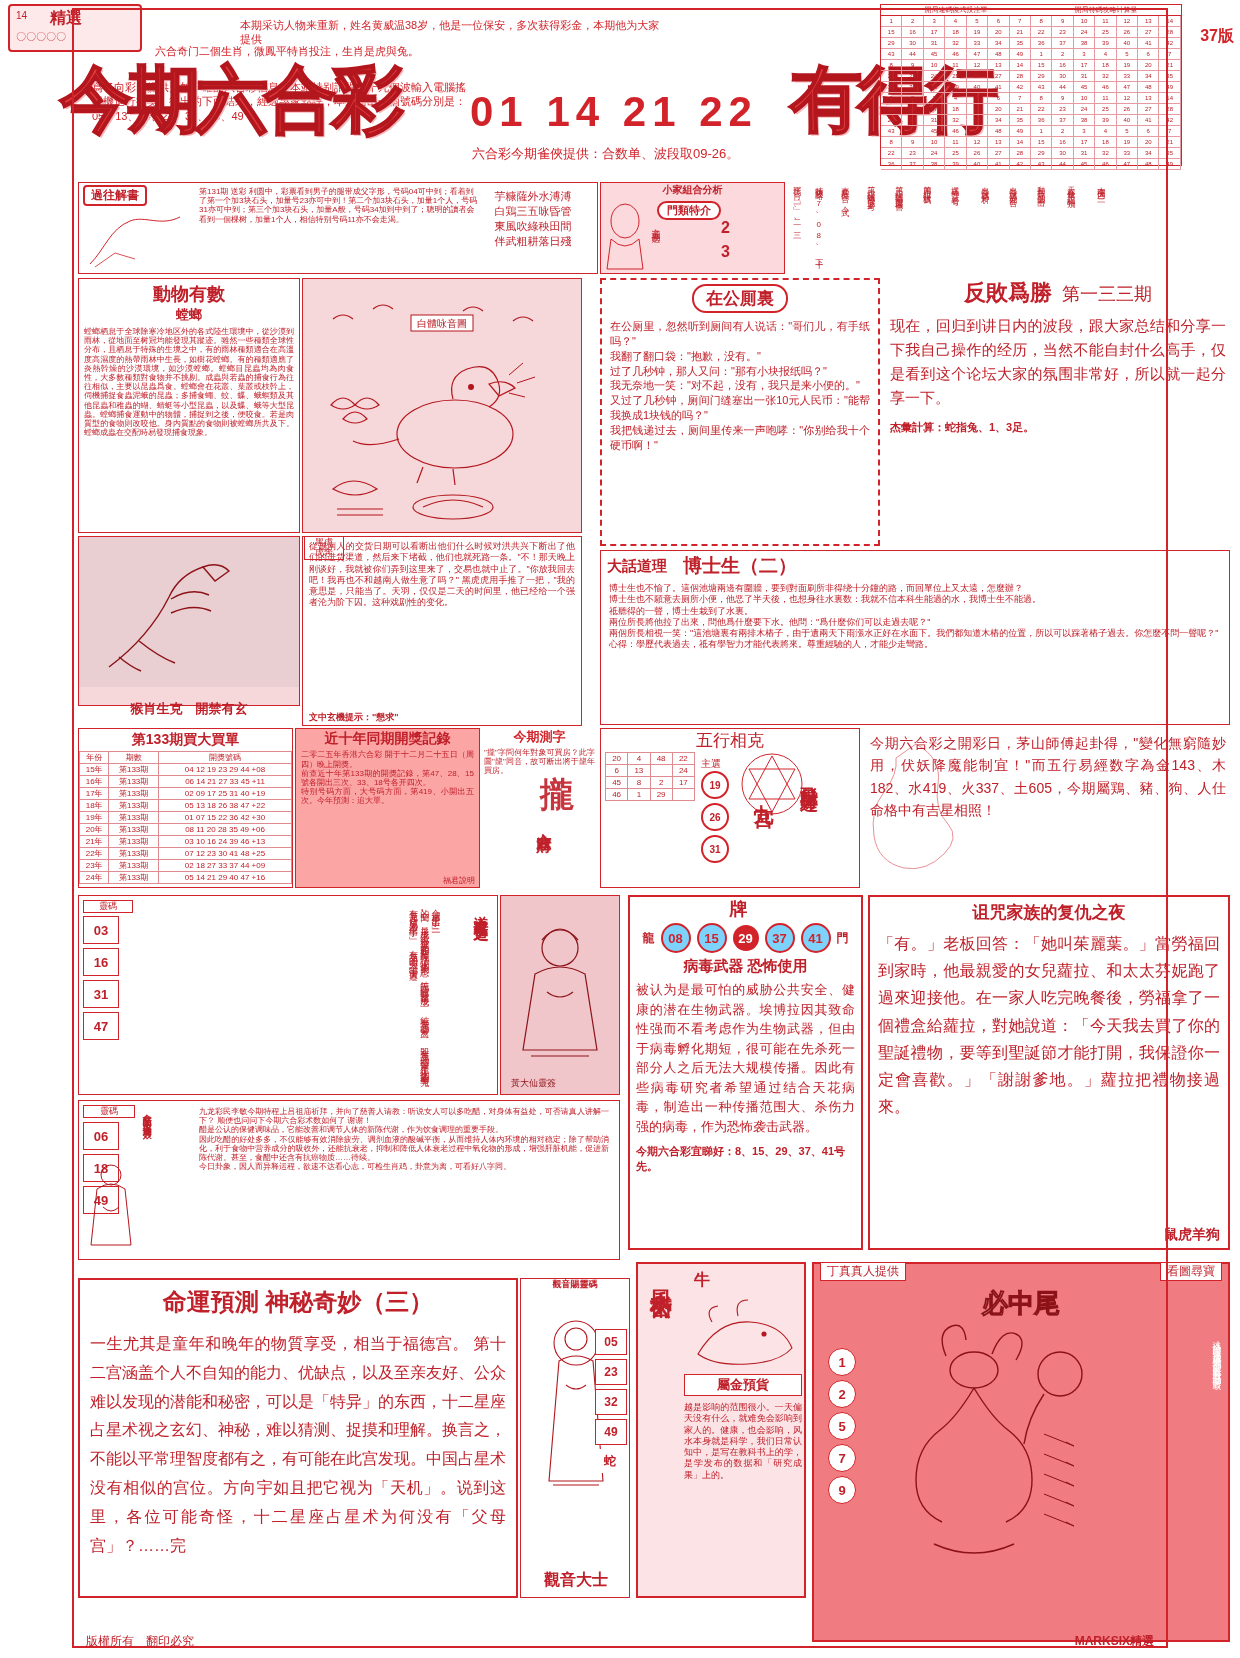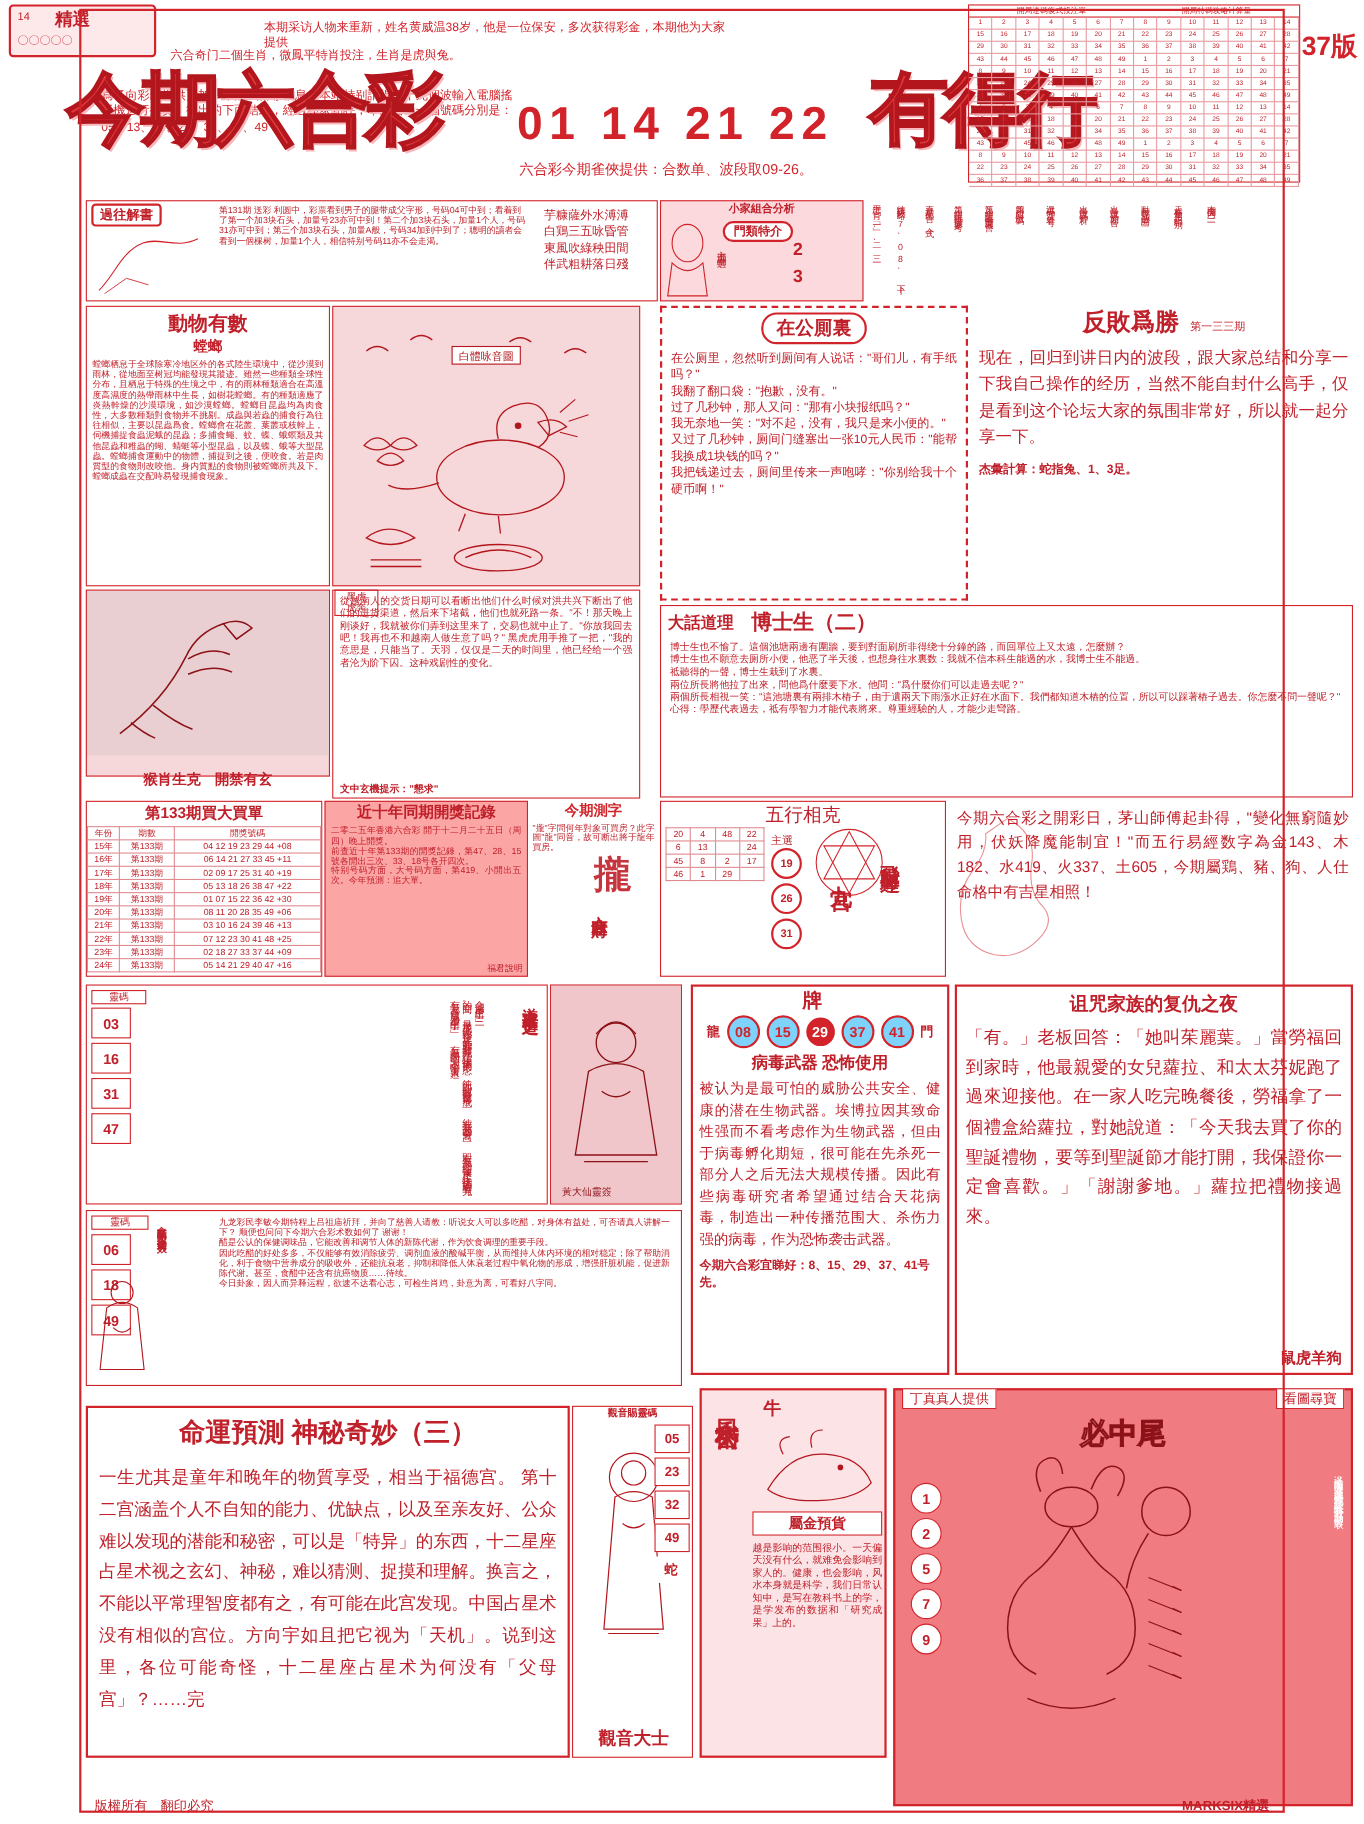--- a/index.html
+++ b/index.html
@@ -20,21 +20,21 @@
   .mh-left{position:absolute;left:8px;top:4px;width:130px;height:44px;border:2px solid #d2232a;border-radius:4px;background:#fde8ea;}
   .bigtitle{position:absolute;left:60px;top:52px;font-size:72px;font-weight:bold;color:#e03a3f;letter-spacing:-4px;
      -webkit-text-stroke:2px #b3161d;font-family:"DejaVu Sans",sans-serif;text-shadow:2px 2px 0 #f7b9bd;}
   .bigtitle2{position:absolute;left:790px;top:52px;font-size:72px;font-weight:bold;color:#e03a3f;letter-spacing:-4px;
      -webkit-text-stroke:2px #b3161d;text-shadow:2px 2px 0 #f7b9bd;}
   .numrow{position:absolute;left:470px;top:88px;font-size:42px;font-weight:bold;color:#d2232a;letter-spacing:6px;}
   .mh-text{position:absolute;font-size:11px;line-height:1.3;color:#d2232a;}
   .grid-head{position:absolute;right:58px;top:4px;width:300px;height:160px;border:1px solid #d2232a;font-size:6px;}
   .gh-row{display:flex;}
   .gh-c{flex:1;border-right:1px solid #e79aa0;border-bottom:1px solid #e79aa0;text-align:center;line-height:10px;height:10px;overflow:hidden;}
-  .ver37{position:absolute;right:6px;top:26px;font-size:24px;font-weight:bold;color:#d2232a;}
+  .ver37{position:absolute;right:6px;top:26px;font-size:16px;font-weight:bold;color:#d2232a;}
   
   .pill{display:inline-block;border:2px solid #d2232a;border-radius:14px;padding:1px 12px;background:#fff;font-weight:bold;}
   table.mini{border-collapse:collapse;width:100%;font-size:8px;}
   table.mini td{border:1px solid #e08b91;text-align:center;padding:0;height:11px;}
   .ballrow{display:flex;gap:6px;align-items:center;justify-content:center;}
   .ball{width:26px;height:26px;border-radius:50%;background:#d2232a;color:#fff;font-size:13px;font-weight:bold;display:flex;align-items:center;justify-content:center;}
   .ballw{width:26px;height:26px;border-radius:50%;border:2px solid #d2232a;color:#d2232a;background:#7dd3fc;font-size:13px;font-weight:bold;display:flex;align-items:center;justify-content:center;}
   .vcol{writing-mode:vertical-rl;text-orientation:upright;letter-spacing:2px;}
   .imgbox{background:#f6d7da;border:1px solid #d2232a;}
   .numlist{display:flex;flex-direction:column;gap:4px;}
@@ -401,21 +401,21 @@
 我翻了翻口袋："抱歉，没有。"
 过了几秒钟，那人又问："那有小块报纸吗？"
 我无奈地一笑："对不起，没有，我只是来小便的。"
 又过了几秒钟，厕间门缝塞出一张10元人民币："能帮我换成1块钱的吗？"
 我把钱递过去，厕间里传来一声咆哮："你别给我十个硬币啊！"</div>
   </div>
 
   <div class="bx" style="left:886px;top:278px;width:344px;height:268px;">
     <div style="display:flex;align-items:baseline;justify-content:center;gap:10px;">
       <span style="font-size:22px;font-weight:bold;">反敗爲勝</span>
-      <span style="font-size:10px;">第一三三期</span>
+      <span style="font-size:18px;">第一三三期</span>
     </div>
     <div class="lg just" style="padding:6px 4px;font-size:15px;line-height:1.6;">现在，回归到讲日内的波段，跟大家总结和分享一下我自己操作的经历，当然不能自封什么高手，仅是看到这个论坛大家的氛围非常好，所以就一起分享一下。</div>
     <div class="md" style="padding:4px;font-weight:bold;">杰彙計算：蛇指兔、1、3足。</div>
   </div>
 
   <div class="bx bdr1" style="left:600px;top:550px;width:630px;height:175px;background:#fff;">
     <div style="display:flex;align-items:center;gap:16px;padding:2px 6px;">
       <span style="font-size:15px;font-weight:bold;">大話道理</span>
       <span style="font-size:19px;font-weight:bold;">博士生（二）</span>
     </div>
@@ -641,21 +641,21 @@
     <div class="ctr sm" style="font-weight:bold;">觀音賜靈碼</div>
     <svg style="position:absolute;left:18px;top:30px;" width="74" height="190" viewBox="0 0 74 190">
       <g stroke="#b3161d" fill="none" stroke-width="1.1">
         <circle cx="37" cy="34" r="22"></circle>
           <circle cx="37" cy="30" r="11"></circle>
         <path d="M20 52 q17 -10 34 0 l10 120 h-54z"></path>
         <path d="M27 76 q10 8 20 0"></path>
         <path d="M14 176 h46"></path>
       </g>
     </svg>
-    <div class="bx" style="left:74px;top:16px;width:48px;">
+    <div class="bx" style="left:74px;top:50px;width:48px;">
       <div class="numlist">
         <div class="nbox" style="width:30px;height:24px;font-size:12px;">05</div>
         <div class="nbox" style="width:30px;height:24px;font-size:12px;">23</div>
         <div class="nbox" style="width:30px;height:24px;font-size:12px;">32</div>
         <div class="nbox" style="width:30px;height:24px;font-size:12px;">49</div>
         <div class="nbox" style="width:30px;height:24px;font-size:12px;border:none;">蛇</div>
       </div>
     </div>
     <div class="ctr" style="position:absolute;left:0;bottom:6px;width:110px;font-size:16px;font-weight:bold;">觀音大士</div>
   </div>

